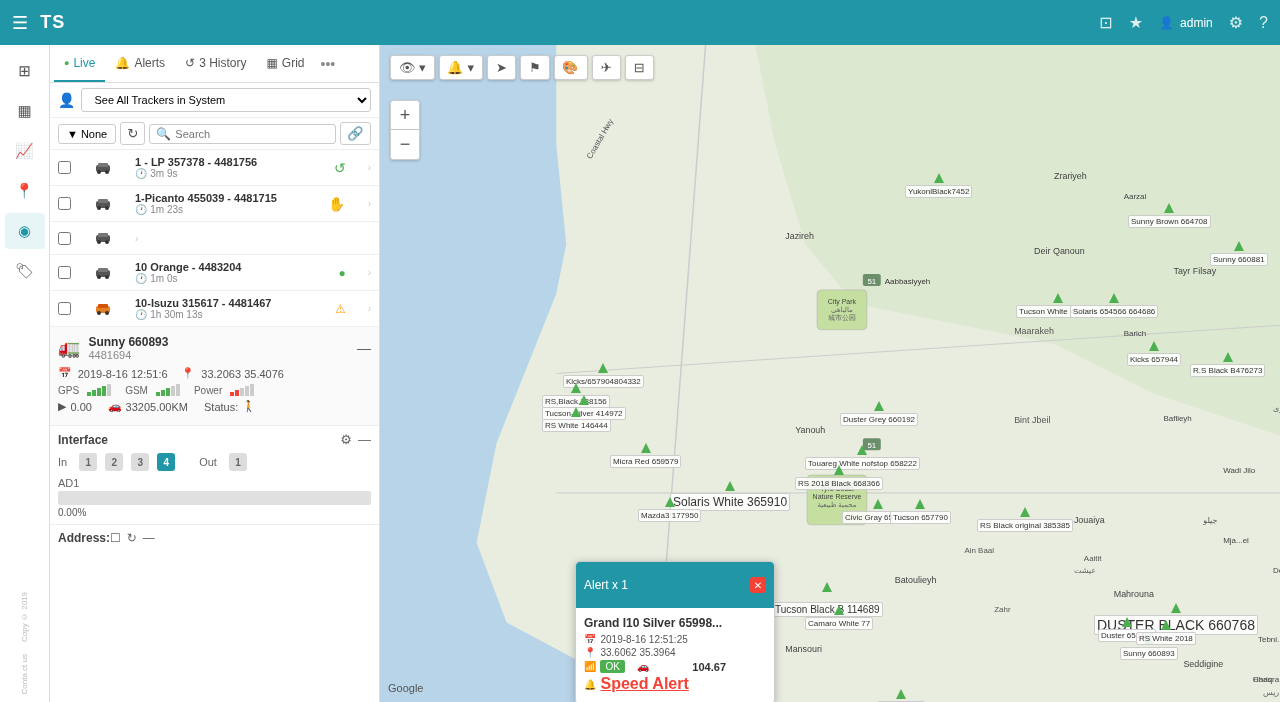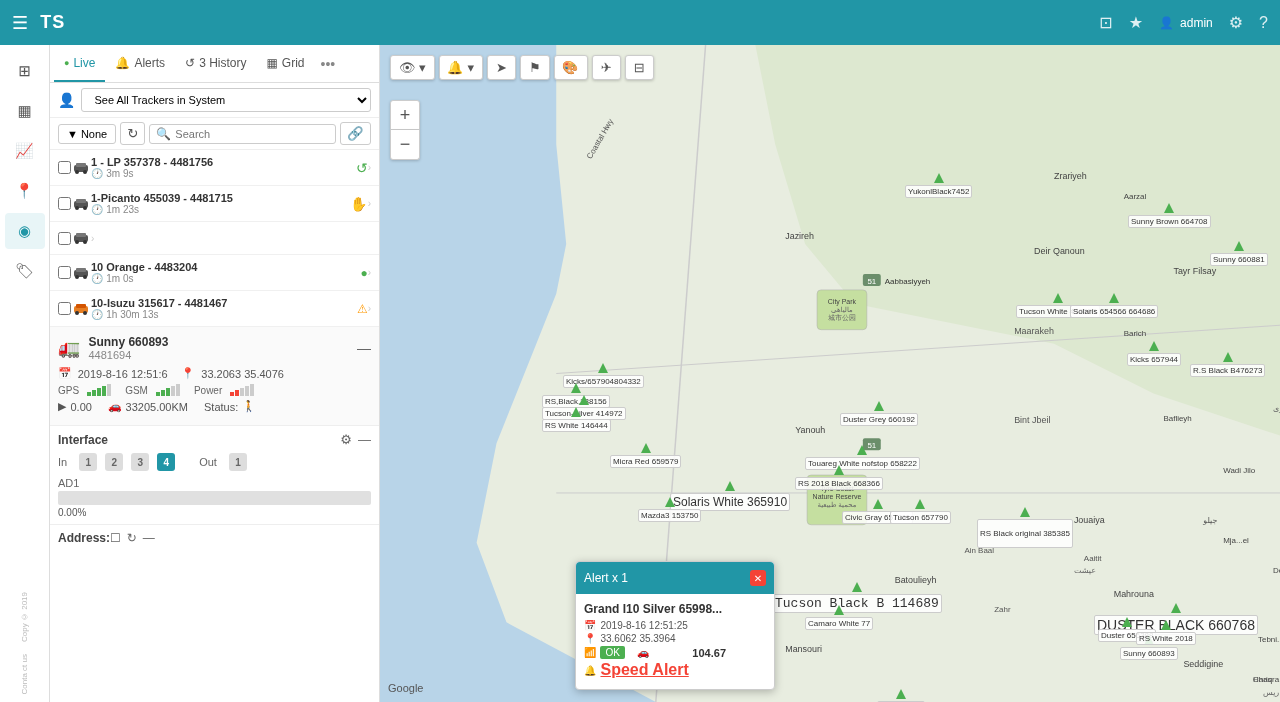--- a/index.html
+++ b/index.html
@@ -212,21 +212,21 @@
       flex: 1;
       overflow-y: auto;
       overflow-x: hidden;
     }
     .tracker-item {
       display: flex;
       align-items: center;
       padding: 6px 8px;
       border-bottom: 1px solid #f0f0f0;
       cursor: pointer;
-      gap: 0;
+      gap: 22px;
     }
     .tracker-checkbox { flex-shrink: 0; }
     .tracker-icon {
       width: 20px;
       height: 20px;
       flex-shrink: 0;
       display: flex;
       align-items: center;
       justify-content: center;
     }
@@ -375,21 +375,21 @@
       background: white;
       border: 1px solid #ccc;
       border-radius: 4px;
       box-shadow: 0 2px 8px rgba(0,0,0,0.25);
       z-index: 30;
       width: 200px;
     }
     .alert-header {
       background: #2196a6;
       color: white;
-      padding: 8px 8px;
+      padding: 15px 8px;
       display: flex;
       align-items: center;
       justify-content: space-between;
       border-radius: 4px 4px 0 0;
       font-size: 12px;
     }
     .alert-close {
       background: #f44336;
       color: white;
       border: none;
@@ -870,41 +870,41 @@
         <div style="font-size:8px;color:#333;white-space:nowrap;background:rgba(255,255,255,0.85);border:1px solid #ccc;padding:1px 2px;border-radius:2px;margin-top:2px;">RS 2018 Black 668366</div>
       </div>
 
       <div style="position:absolute;left:290px;top:436px;">
         <div style="width:0;height:0;border-left:5px solid transparent;border-right:5px solid transparent;border-bottom:10px solid #4caf50;margin:0 auto;"></div>
         <div style="font-size:12px;color:#333;white-space:nowrap;background:rgba(255,255,255,0.85);border:1px solid #ccc;padding:1px 2px;border-radius:2px;margin-top:2px;">Solaris White 365910</div>
       </div>
 
       <div style="position:absolute;left:258px;top:452px;">
         <div style="width:0;height:0;border-left:5px solid transparent;border-right:5px solid transparent;border-bottom:10px solid #4caf50;margin:0 auto;"></div>
-        <div style="font-size:8px;color:#333;white-space:nowrap;background:rgba(255,255,255,0.85);border:1px solid #ccc;padding:1px 2px;border-radius:2px;margin-top:2px;">Mazda3 153750</div>
+        <div style="font-size:8px;color:#333;white-space:nowrap;background:rgba(255,255,255,0.85);border:1px solid #ccc;padding:1px 2px;border-radius:2px;margin-top:2px;">Mazda3 177950</div>
       </div>
 
       <div style="position:absolute;left:462px;top:454px;">
         <div style="width:0;height:0;border-left:5px solid transparent;border-right:5px solid transparent;border-bottom:10px solid #4caf50;margin:0 auto;"></div>
         <div style="font-size:8px;color:#333;white-space:nowrap;background:rgba(255,255,255,0.85);border:1px solid #ccc;padding:1px 2px;border-radius:2px;margin-top:2px;">Civic Gray 657811</div>
       </div>
 
       <div style="position:absolute;left:510px;top:454px;">
         <div style="width:0;height:0;border-left:5px solid transparent;border-right:5px solid transparent;border-bottom:10px solid #4caf50;margin:0 auto;"></div>
         <div style="font-size:8px;color:#333;white-space:nowrap;background:rgba(255,255,255,0.85);border:1px solid #ccc;padding:1px 2px;border-radius:2px;margin-top:2px;">Tucson 657790</div>
       </div>
 
       <div style="position:absolute;left:597px;top:462px;">
         <div style="width:0;height:0;border-left:5px solid transparent;border-right:5px solid transparent;border-bottom:10px solid #4caf50;margin:0 auto;"></div>
-        <div style="font-size:8px;color:#333;white-space:nowrap;background:rgba(255,255,255,0.85);border:1px solid #ccc;padding:9px 2px;border-radius:2px;margin-top:2px;">RS Black original 385385</div>
+        <div style="font-size:8px;color:#333;white-space:nowrap;background:rgba(255,255,255,0.85);border:1px solid #ccc;padding:1px 2px;border-radius:2px;margin-top:2px;">RS Black original 385385</div>
       </div>
 
       <div style="position:absolute;left:392px;top:537px;">
         <div style="width:0;height:0;border-left:5px solid transparent;border-right:5px solid transparent;border-bottom:10px solid #4caf50;margin:0 auto;"></div>
-        <div style="font-size:13px;color:#333;white-space:nowrap;background:rgba(255,255,255,0.85);border:1px solid #ccc;padding:1px 2px;border-radius:2px;margin-top:2px;font-family:Liberation Mono, monospace;">Tucson Black B 114689</div>
+        <div style="font-size:10px;color:#333;white-space:nowrap;background:rgba(255,255,255,0.85);border:1px solid #ccc;padding:1px 2px;border-radius:2px;margin-top:10px;">Tucson Black B 114689</div>
       </div>
 
       <div style="position:absolute;left:425px;top:560px;">
         <div style="width:0;height:0;border-left:5px solid transparent;border-right:5px solid transparent;border-bottom:10px solid #4caf50;margin:0 auto;"></div>
         <div style="font-size:8px;color:#333;white-space:nowrap;background:rgba(255,255,255,0.85);border:1px solid #ccc;padding:1px 2px;border-radius:2px;margin-top:2px;">Camaro White 77</div>
       </div>
 
       <div style="position:absolute;left:278px;top:543px;">
         <div style="width:0;height:0;border-left:6px solid transparent;border-right:6px solid transparent;border-bottom:12px solid #f44336;margin:0 auto;"></div>
         <div style="font-size:8px;color:#333;white-space:nowrap;background:rgba(255,255,255,0.85);border:1px solid #ccc;padding:1px 2px;border-radius:2px;margin-top:2px;">Grand I10 Silver 65998...</div>

